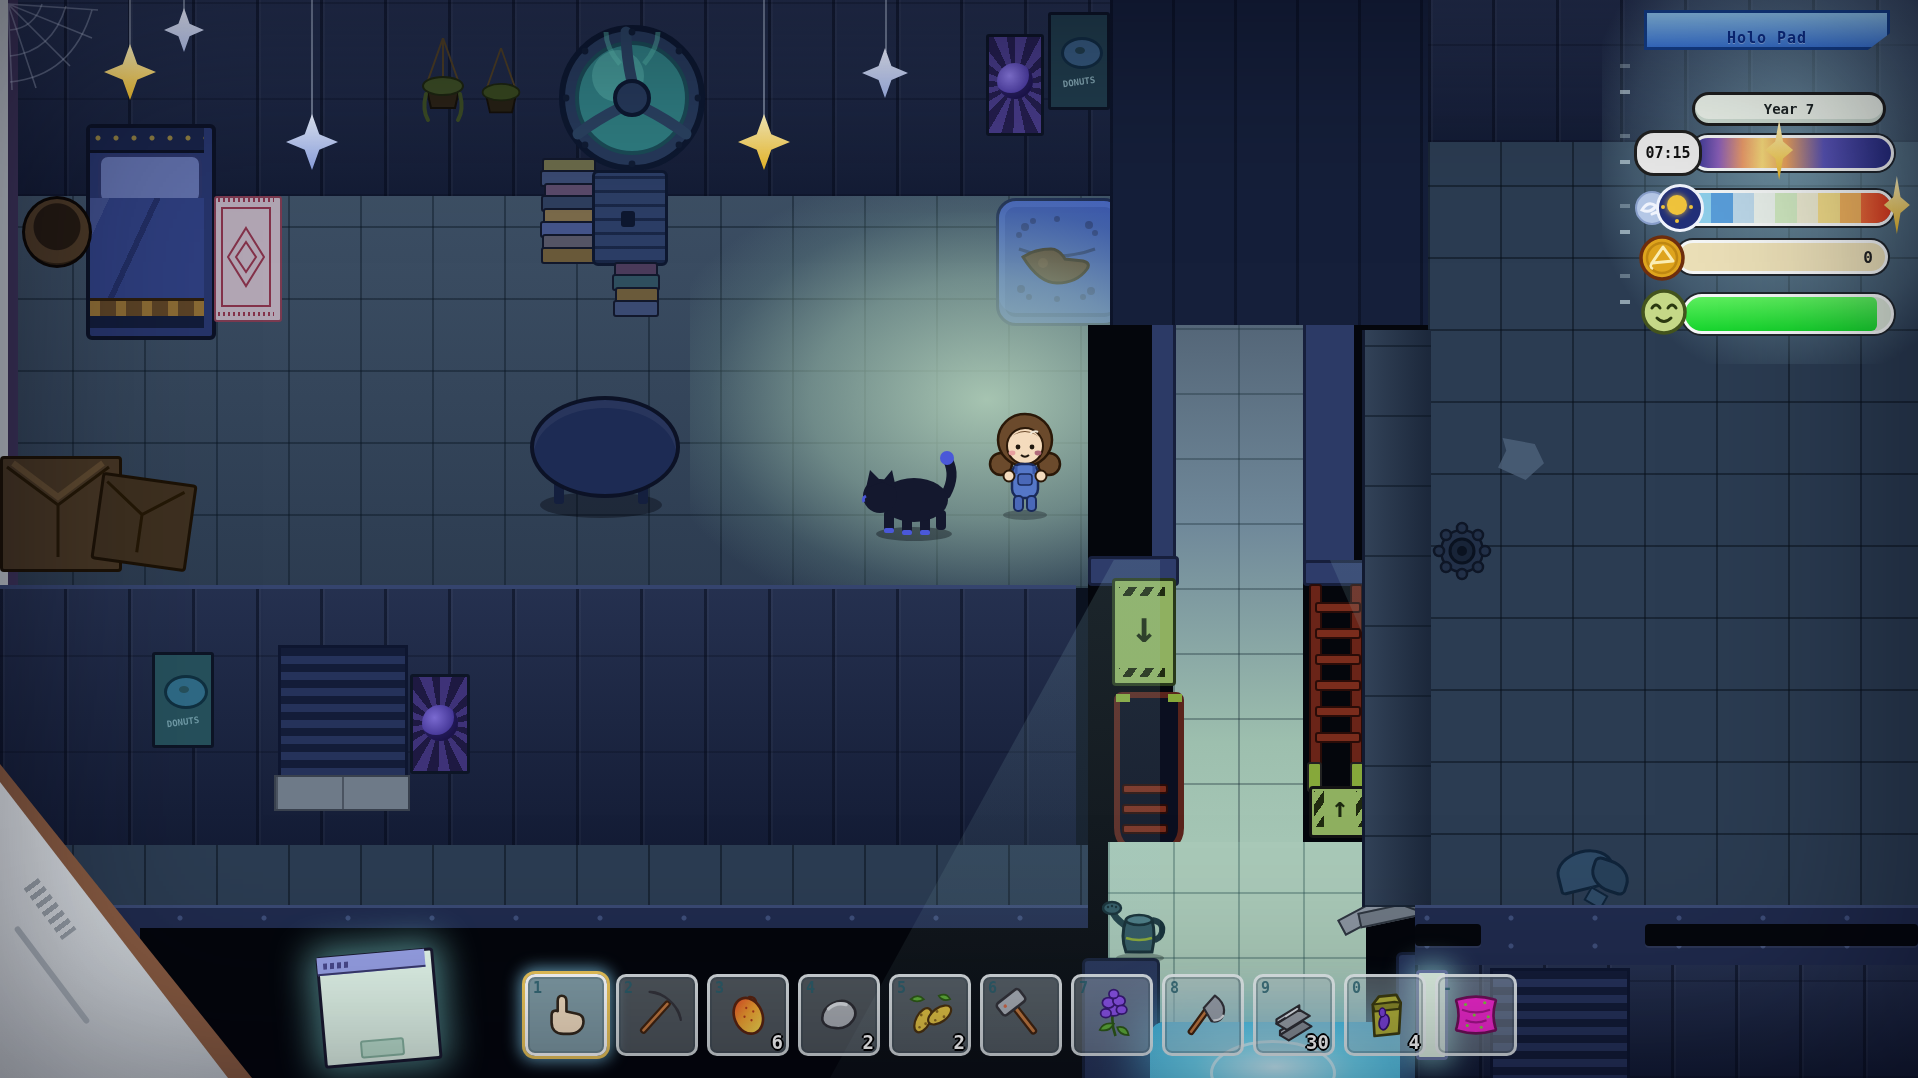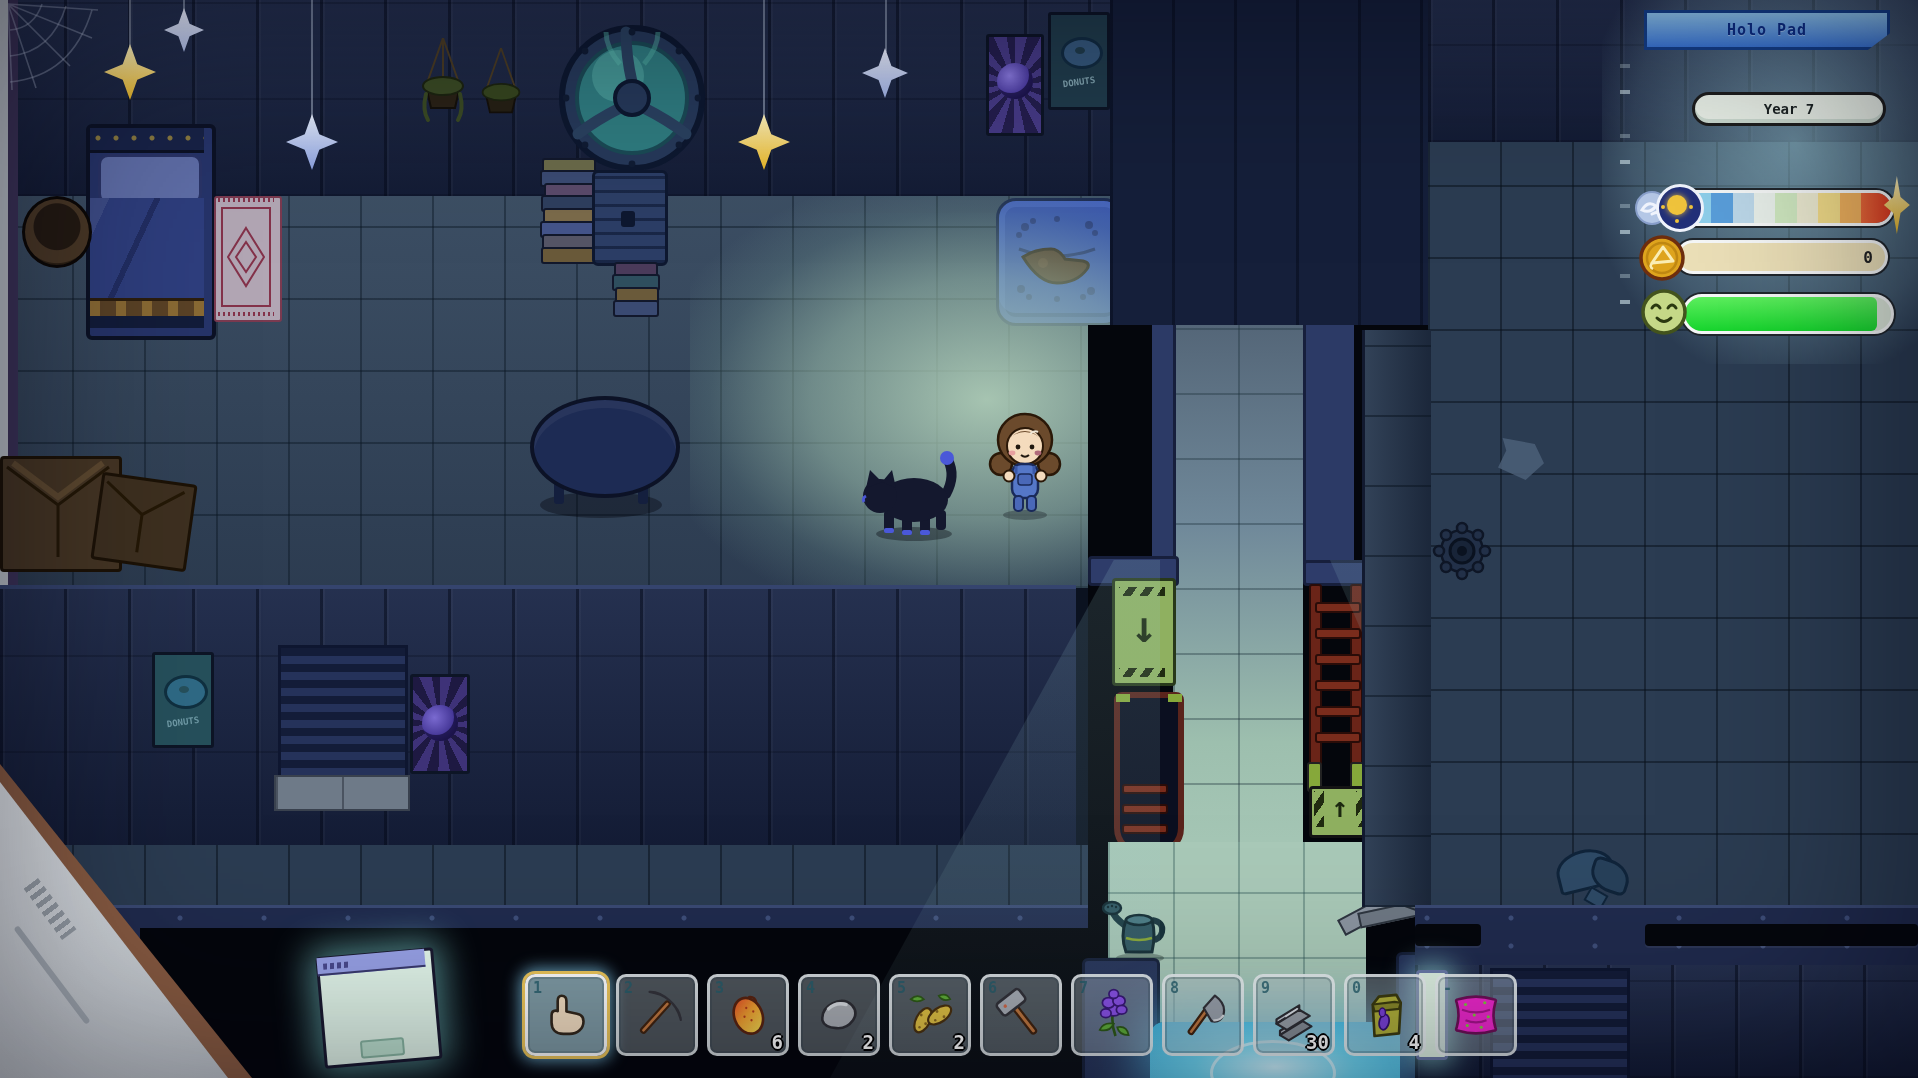--- a/index.html
+++ b/index.html
@@ -426,29 +426,38 @@
   <div class="abs" style="left:1490px;top:968px;width:134px;height:110px;border:3px solid #0e1630;
        background:repeating-linear-gradient(180deg,#131c38 0 8px,#25325a 8px 16px);"></div>
   <div class="abs" style="left:1416px;top:970px;width:26px;height:84px;background:#dff2e4;border:3px solid #6a7aa8;border-radius:4px;
        box-shadow:0 0 26px 6px rgba(160,240,235,.6);"></div>
 
   <div id="hud" class="abs" style="left:1628px;top:4px;width:270px;height:340px;">
     <div class="abs hudglow" style="left:-26px;top:-10px;width:322px;height:370px;"></div>
     <div class="abs" style="left:-8px;top:40px;width:10px;height:260px;
          background:repeating-linear-gradient(0deg, rgba(225,245,250,.55) 0 4px, transparent 4px 26px, rgba(225,245,250,.3) 26px 30px, transparent 30px 70px);"></div>
 
-    <div id="banner" class="abs" style="left:16px;top:6px;width:240px;height:34px;">
+    <div id="banner" class="abs" style="left:16px;top:6px;width:240px;height:34px;align-items:flex-end;">
       <span>Holo Pad</span>
     </div>
 
 
     <div class="pill abs" style="left:64px;top:88px;width:188px;height:28px;font-size:14px;">
       <span>Year 7</span>
     </div>
 
+    <div class="abs" style="left:6px;top:126px;width:258px;height:44px;">
+      <div class="abs barframe" style="left:56px;top:5px;width:198px;height:30px;
+           background:linear-gradient(90deg,#2e3490 0%,#8a5fb8 13%,#e89a6a 25%,#f5d87a 35%,#e8a05c 47%,#5a55b8 66%,#262c7e 100%);"></div>
+      <div class="abs spark" style="top: -10px; width: 28px; height: 60px; margin-left: 46px; left: 33%;"></div>
+      <div class="abs" style="left:0;top:0;width:62px;height:40px;background:#ececec;border:3px solid #202020;border-radius:20px;
+           display:flex;align-items:center;justify-content:center;font-weight:bold;font-size:15px;color:#111;">
+        <span>07:15</span>
+      </div>
+    </div>
 
     <div class="abs" style="left:6px;top:178px;width:258px;height:46px;">
       <div class="abs barframe" style="left:40px;top:8px;width:214px;height:30px;display:flex;">
         <div style="flex:1.6;background:#8fd0ec"></div>
         <div style="flex:1;background:#5a9fdc"></div>
         <div style="flex:1;background:#bcd8ea"></div>
         <div style="flex:1;background:#e8f0ea"></div>
         <div style="flex:1;background:#cfe8c0"></div>
         <div style="flex:1;background:#ecead0"></div>
         <div style="flex:1;background:#f2dc88"></div>

